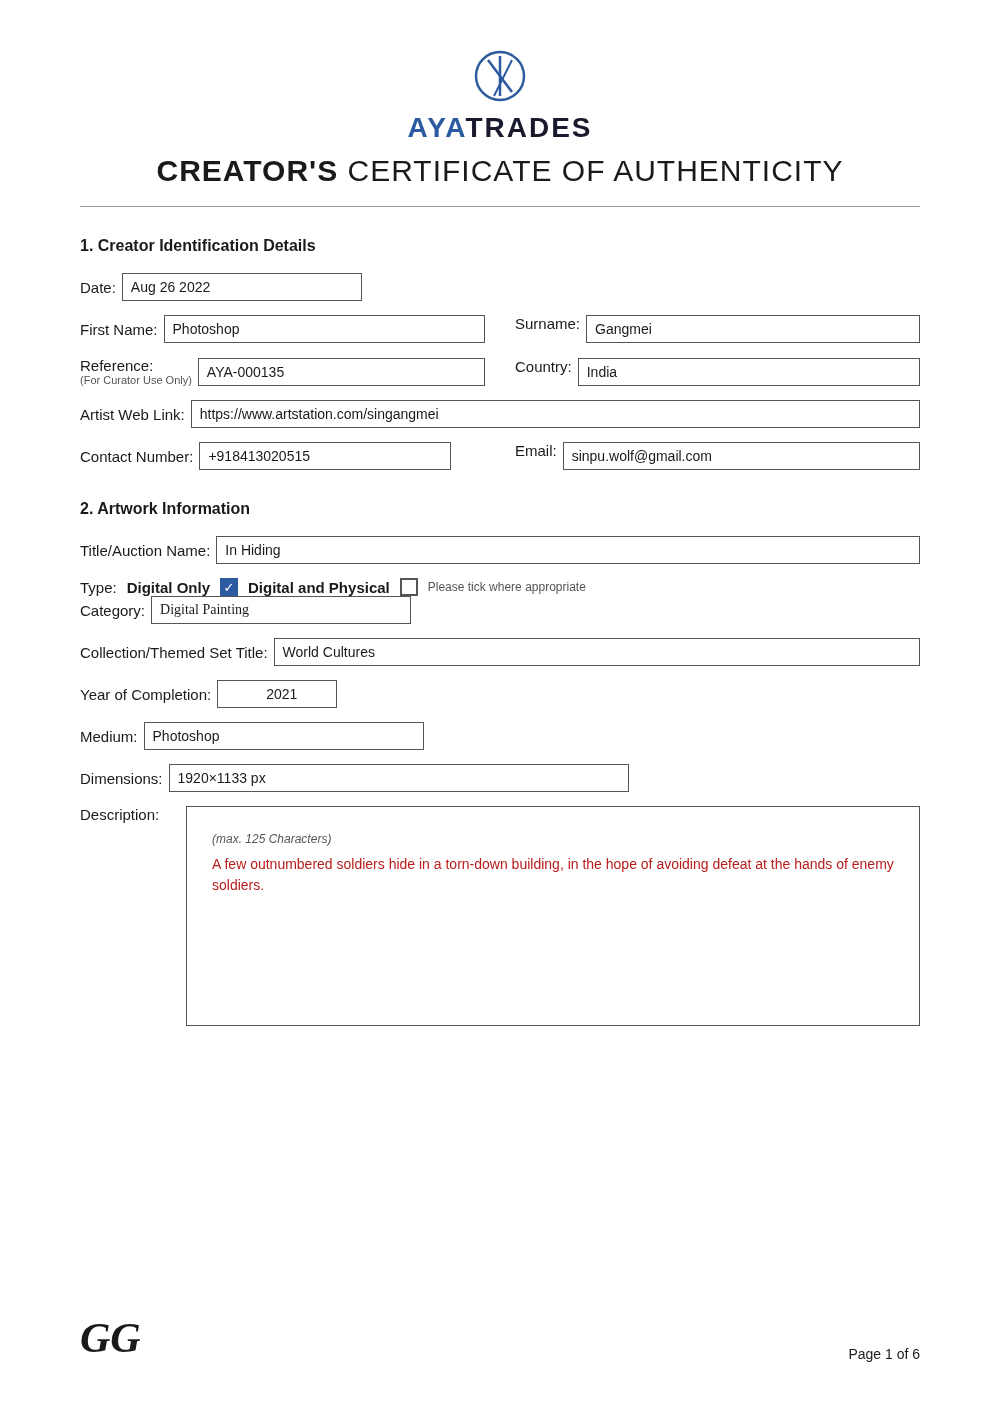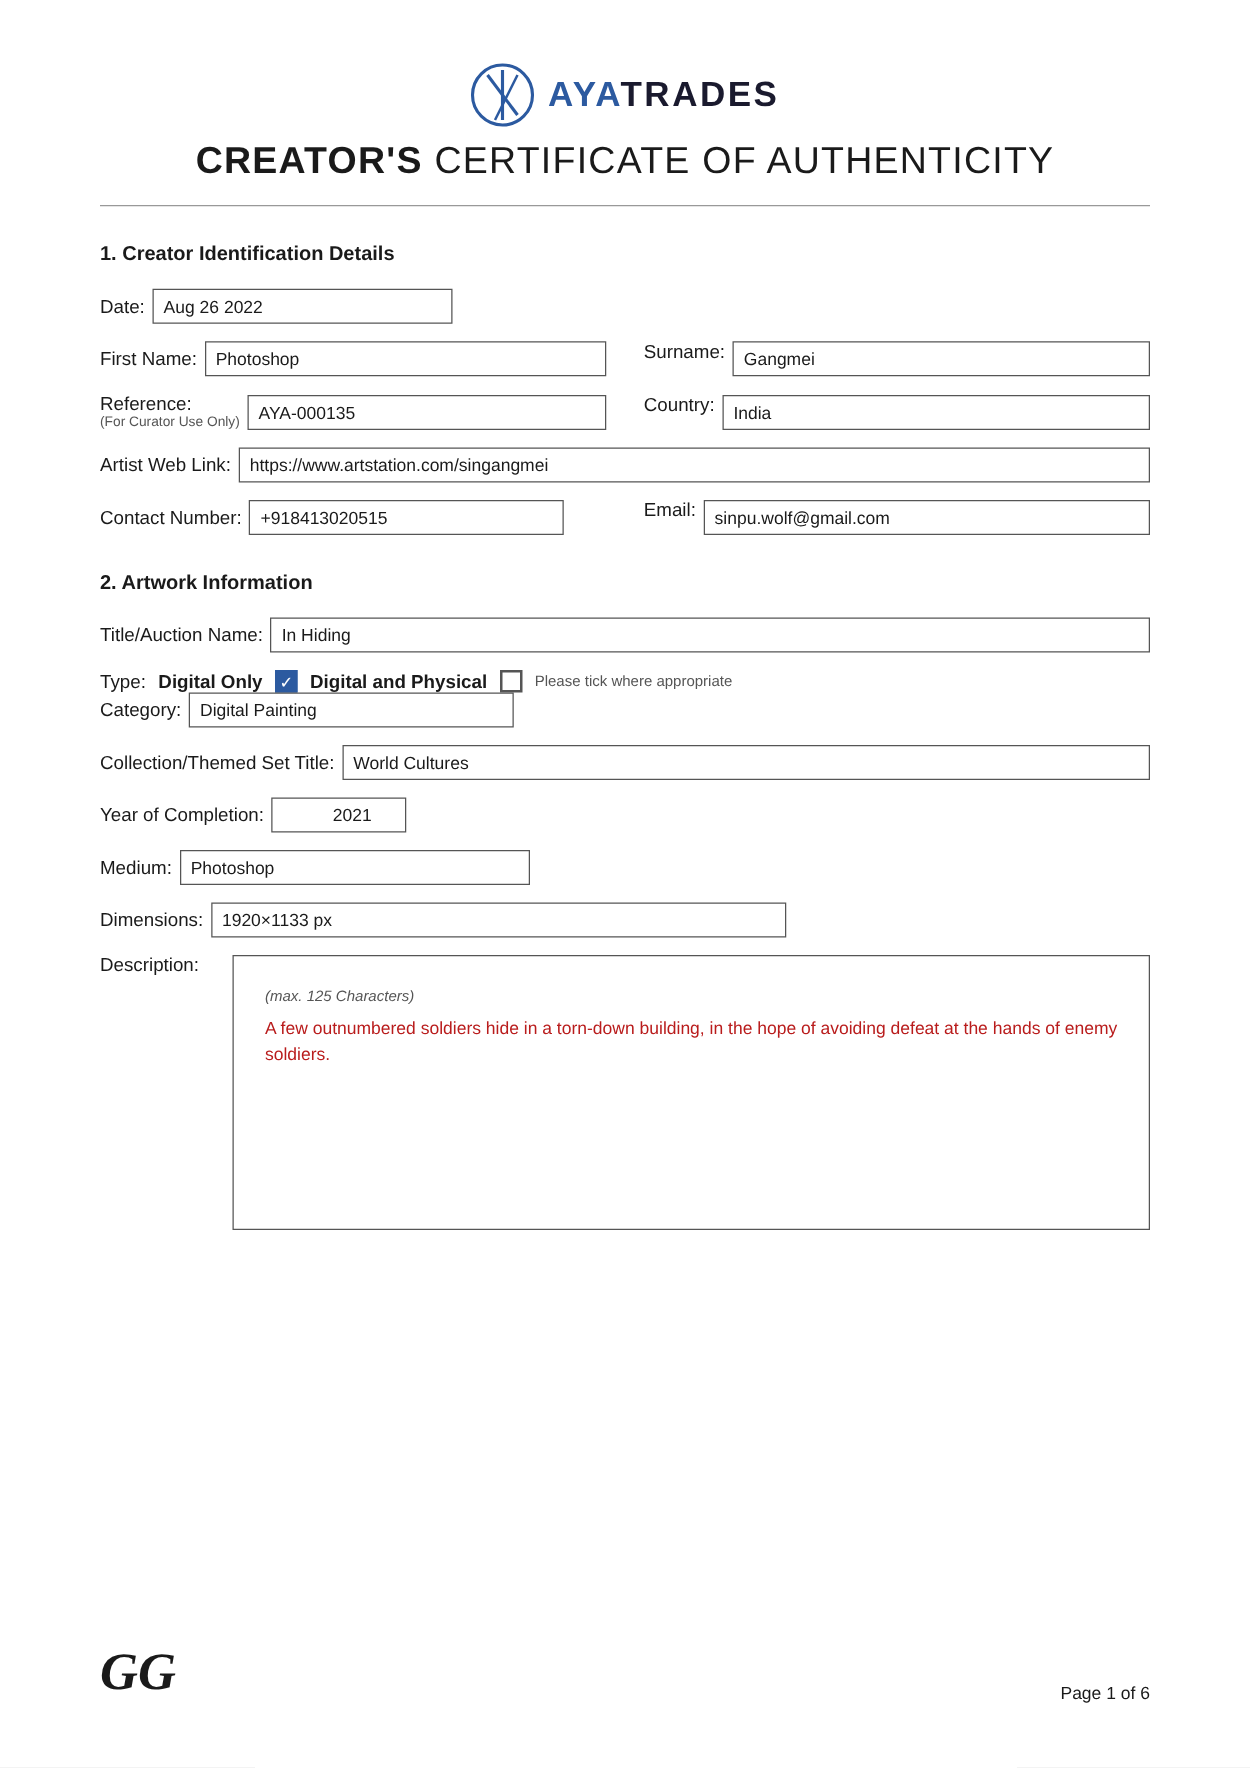--- a/index.html
+++ b/index.html
@@ -22,20 +22,21 @@
       display: flex;
       flex-direction: column;
       align-items: center;
       margin-bottom: 10px;
     }
     .logo-area {
       display: flex;
       align-items: center;
       gap: 10px;
       margin-bottom: 10px;
+      flex-direction: column;
     }
     .logo-icon {
       width: 52px;
       height: 52px;
     }
     .logo-text {
       font-size: 28px;
       font-weight: 700;
       color: #1a1a2e;
       letter-spacing: 2px;
@@ -290,35 +291,35 @@
       <span class="field-label">Type:</span>
       <span class="field-label" style="font-weight:700;">Digital Only</span>
       <div class="checkbox checked">✓</div>
       <span class="field-label" style="font-weight:700;">Digital and Physical</span>
       <div class="checkbox"></div>
       <span class="tick-note">Please tick where appropriate</span>
     </div>
 
     <div class="form-group">
       <span class="field-label">Category:</span>
-      <div class="field-box" style="width:260px;">
+      <div class="field-box" style="width:260px;font-family:Liberation Serif, serif;">
         <span>Digital Painting</span>
       </div>
     </div>
 
     <div class="form-group">
       <span class="field-label">Collection/Themed Set Title:</span>
       <div class="field-box field-box-wide" style="flex:1;">
         <span>World Cultures</span>
       </div>
     </div>
 
     <div class="form-group">
       <span class="field-label">Year of Completion:</span>
-      <div class="field-box" style="width:108px;padding-left:48px;">
+      <div class="field-box" style="width:120px;padding-left:48px;">
         <span>2021</span>
       </div>
     </div>
 
     <div class="form-group">
       <span class="field-label">Medium:</span>
       <div class="field-box" style="width:280px;">
         <span>Photoshop</span>
       </div>
     </div>

